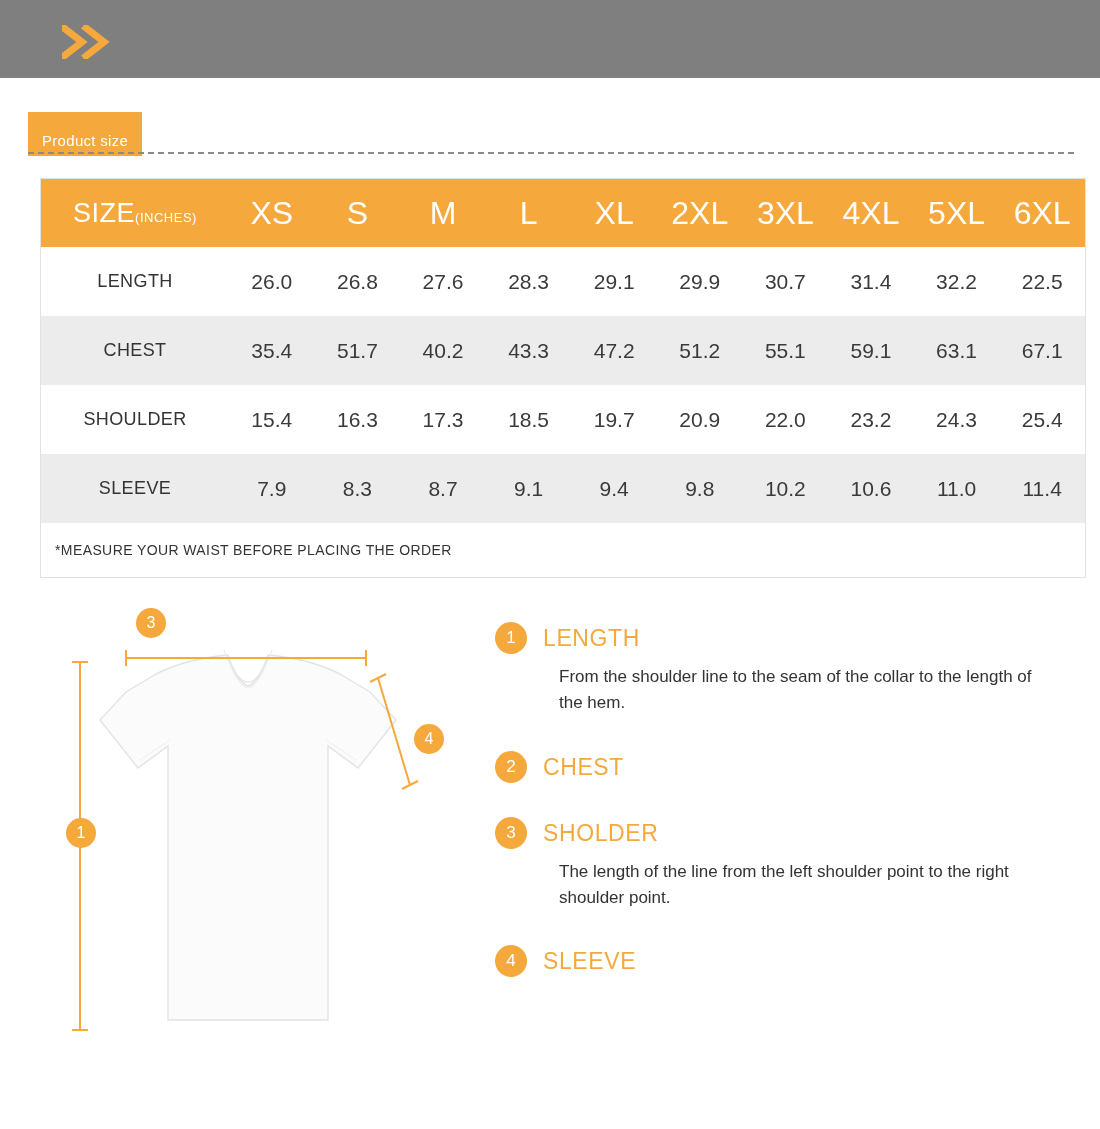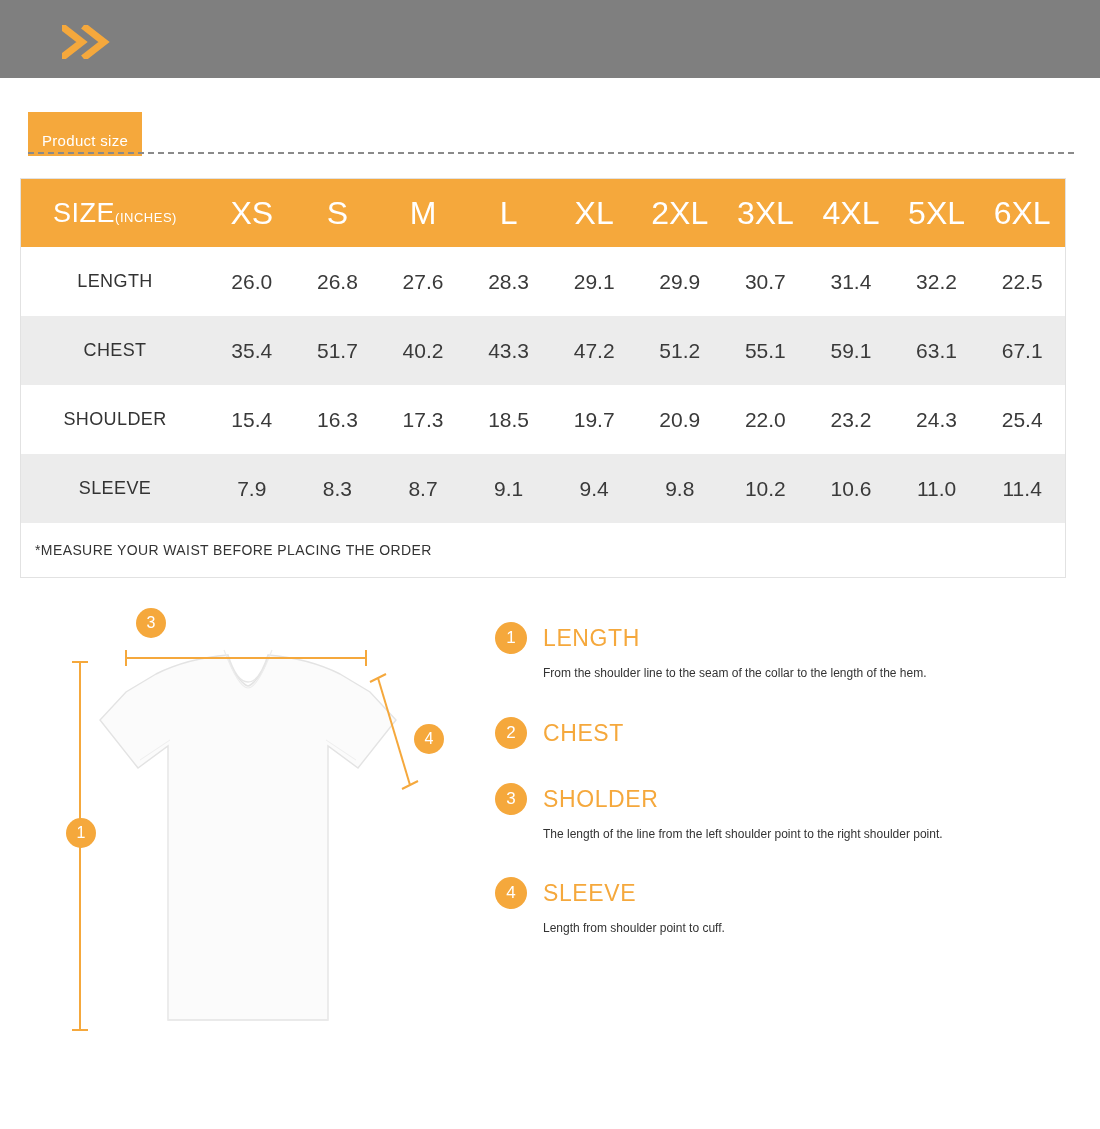--- a/index.html
+++ b/index.html
@@ -55,21 +55,21 @@
   .dashline {
     position: absolute;
     left: 28px; top: 152px;
     width: 1046px;
     border-top: 2px dashed #8a8a8a;
   }
 
   
   .table-wrap {
     position: absolute;
-    left: 20px; top: 178px;
+    left: 40px; top: 178px;
     width: 1046px;
     border: 1px solid #e2e2e2;
     background: #ffffff;
   }
   table.size-table {
     width: 100%;
     border-collapse: collapse;
     table-layout: fixed;
   }
   table.size-table th, table.size-table td {
@@ -143,24 +143,25 @@
     justify-content: center;
   }
   .legend-title {
     color: #f5a83c;
     font-size: 23px;
     letter-spacing: .6px;
     line-height: 32px;
   }
   .legend-desc {
     color: #333333;
-    font-size: 12px;
+    font-size: 17px;
     margin-top: 10px;
     line-height: 1.55;
     max-width: 490px;
+    margin-left: 16px;
   }
 
   .circle-badge {
     position: absolute;
     width: 30px; height: 30px;
     border-radius: 50%;
     background: #f5a83c;
     color: #ffffff;
     font-size: 16px;
     display: flex;
@@ -342,18 +343,17 @@
         <div class="legend-title">CHEST</div>
       </div>
       <div class="legend-item">
         <div class="legend-num">3</div>
         <div class="legend-title">SHOLDER</div>
         <div class="legend-desc">The length of the line from the left shoulder point to the right shoulder point.</div>
       </div>
       <div class="legend-item">
         <div class="legend-num">4</div>
         <div class="legend-title">SLEEVE</div>
-        <div class="legend-desc">Length from shoulder point to cuff.</div>
       </div>
     </div>
 
   </div>
 </div>
 
 </body></html>

